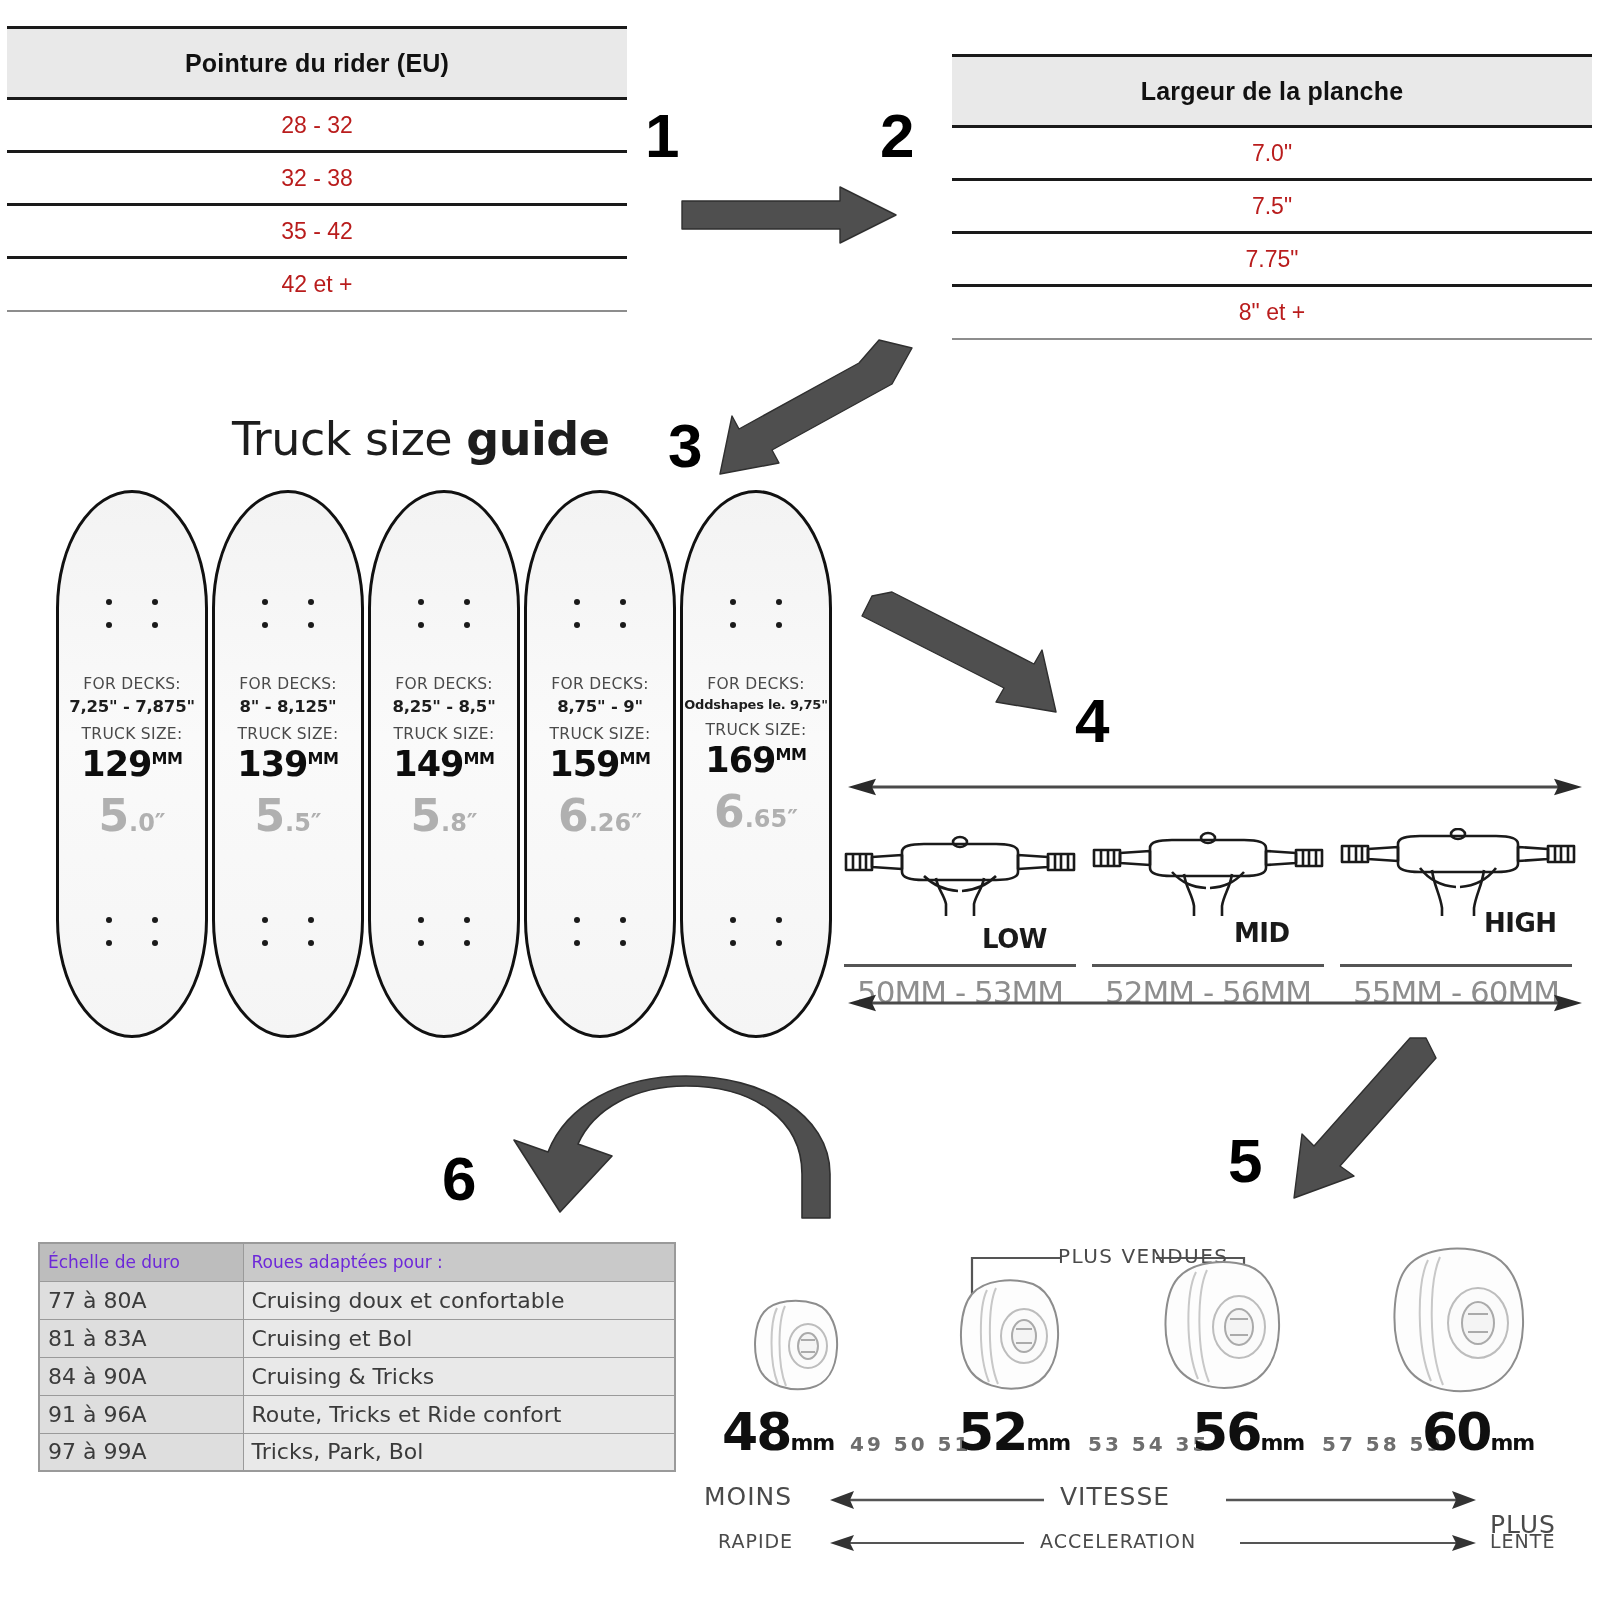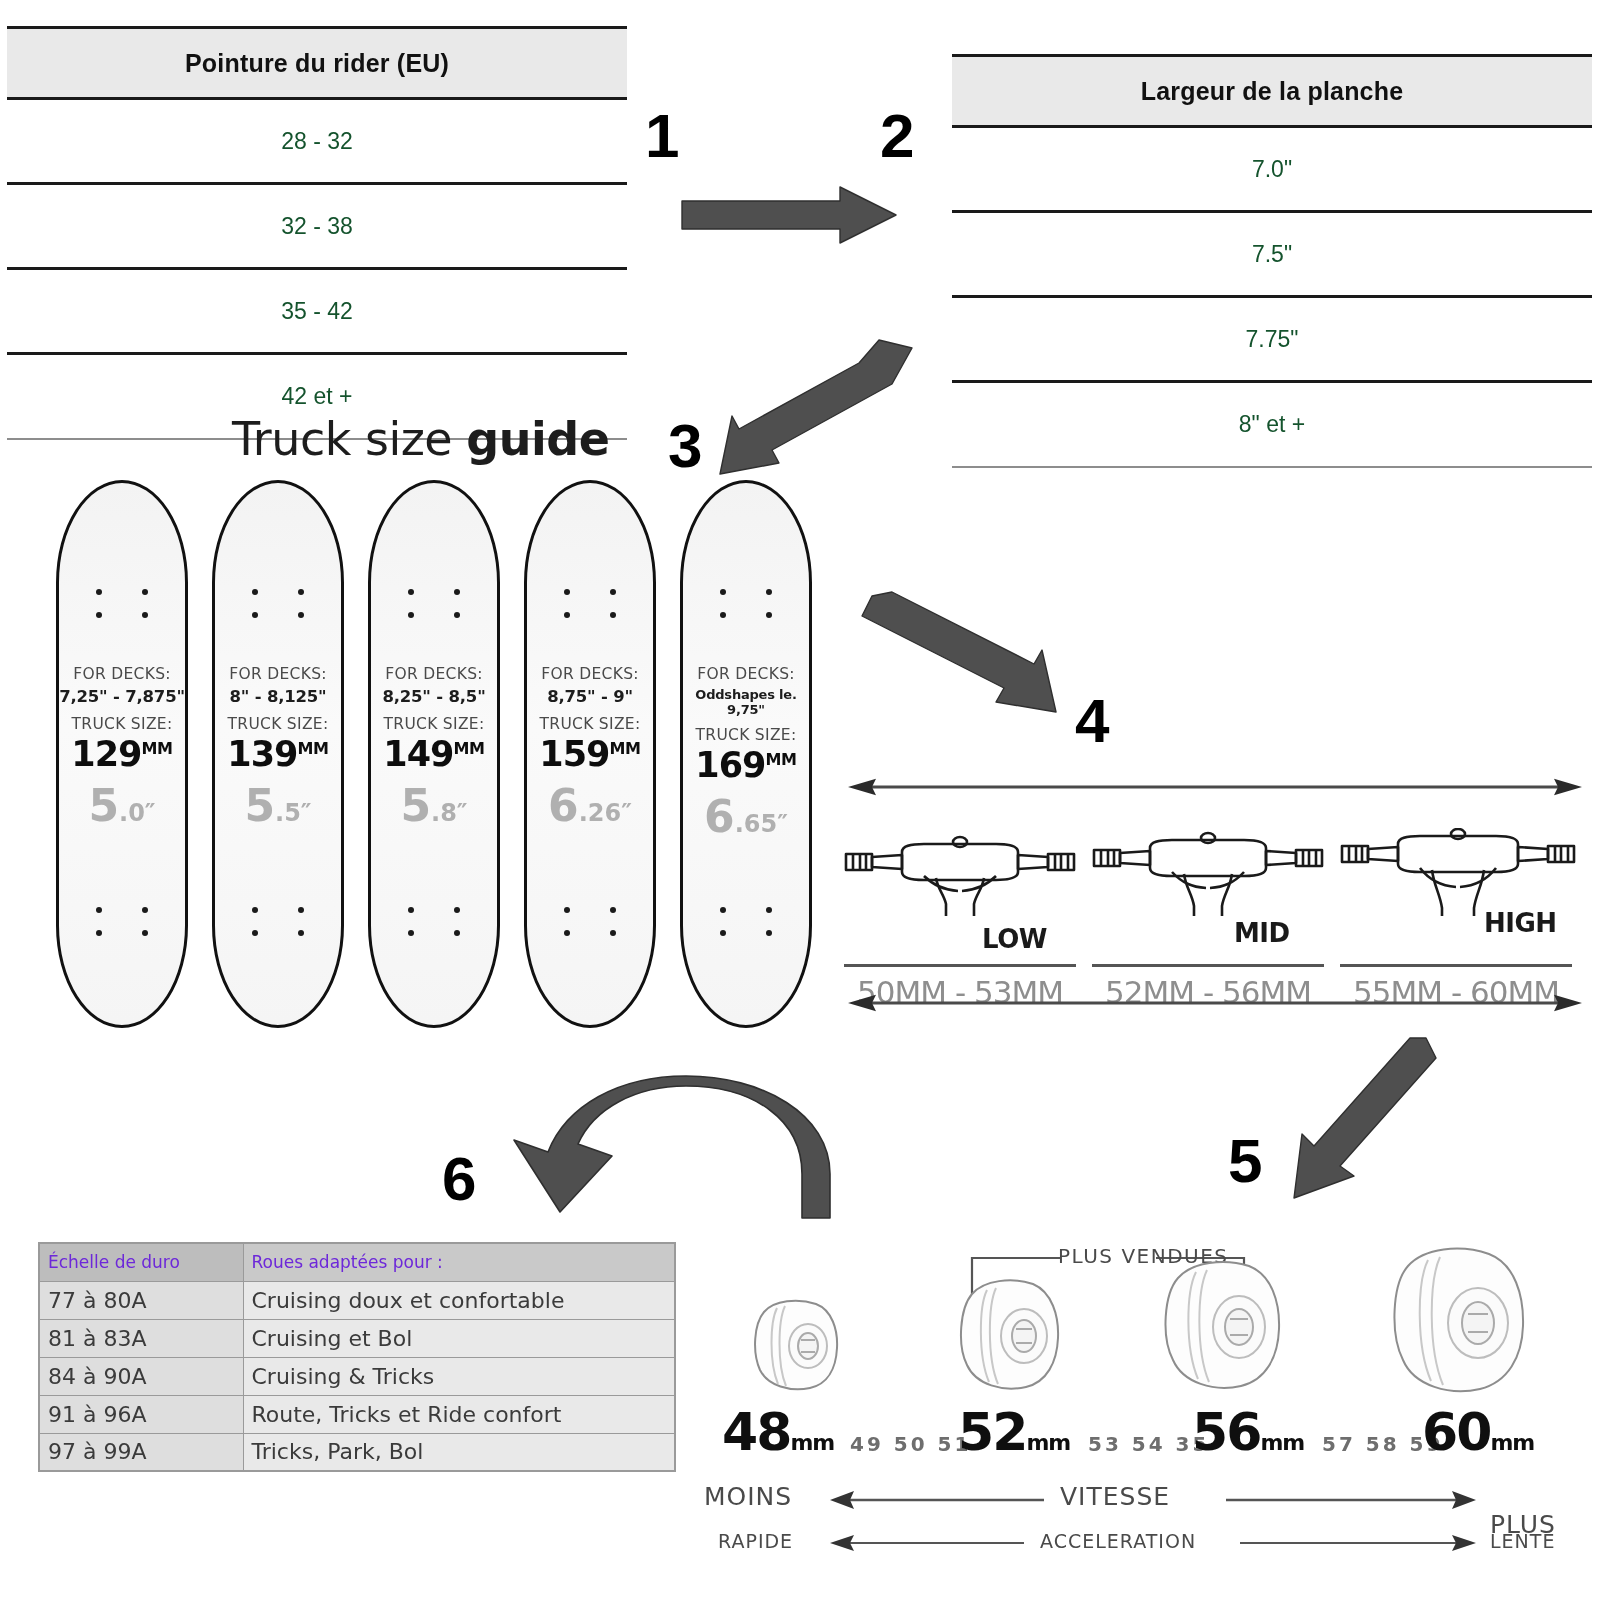--- a/index.html
+++ b/index.html
@@ -29,41 +29,41 @@
   .sizetable .th {
     background: #e9e9e9;
     border-top: 3px solid #1a1a1a;
     border-bottom: 3px solid #1a1a1a;
     height: 74px;
     display: flex; align-items: center; justify-content: center;
     font-size: 25px; font-weight: bold; color: #111;
     letter-spacing: .2px;
   }
   .sizetable .td {
-    height: 85px;
+    height: 53px;
     border-bottom: 3px solid #1a1a1a;
     display: flex; align-items: center; justify-content: center;
-    font-size: 23px; color: #14532d;
+    font-size: 23px; color: #b91c1c;
   }
   .sizetable .td.last { border-bottom: 2px solid #8d8d8d; }
 
   
   #truckguide-title {
     position: absolute;
     left: 232px; top: 412px;
     font-size: 46px; color: #1d1d1d;
     font-family: "DejaVu Sans", sans-serif;
     letter-spacing: -0.5px;
   }
   #truckguide-title b { font-weight: bold; }
 
   .deck {
     position: absolute;
-    top: 480px;
-    width: 132px;
+    top: 490px;
+    width: 152px;
     height: 548px;
     border: 3.5px solid #111;
     border-radius: 76px / 118px;
     background: linear-gradient(180deg,#f3f3f3 0%,#fafafa 45%,#f5f5f5 100%);
     overflow: hidden;
   }
   .bolts { position: absolute; left: 50%; transform: translateX(-50%); width: 52px; }
   .bolts .brow { display: flex; justify-content: space-between; margin-bottom: 17px; }
   .bolts .brow i { width: 6px; height: 6px; border-radius: 50%; background: #1a1a1a; display:block; }
   .bolts.top { top: 106px; }

